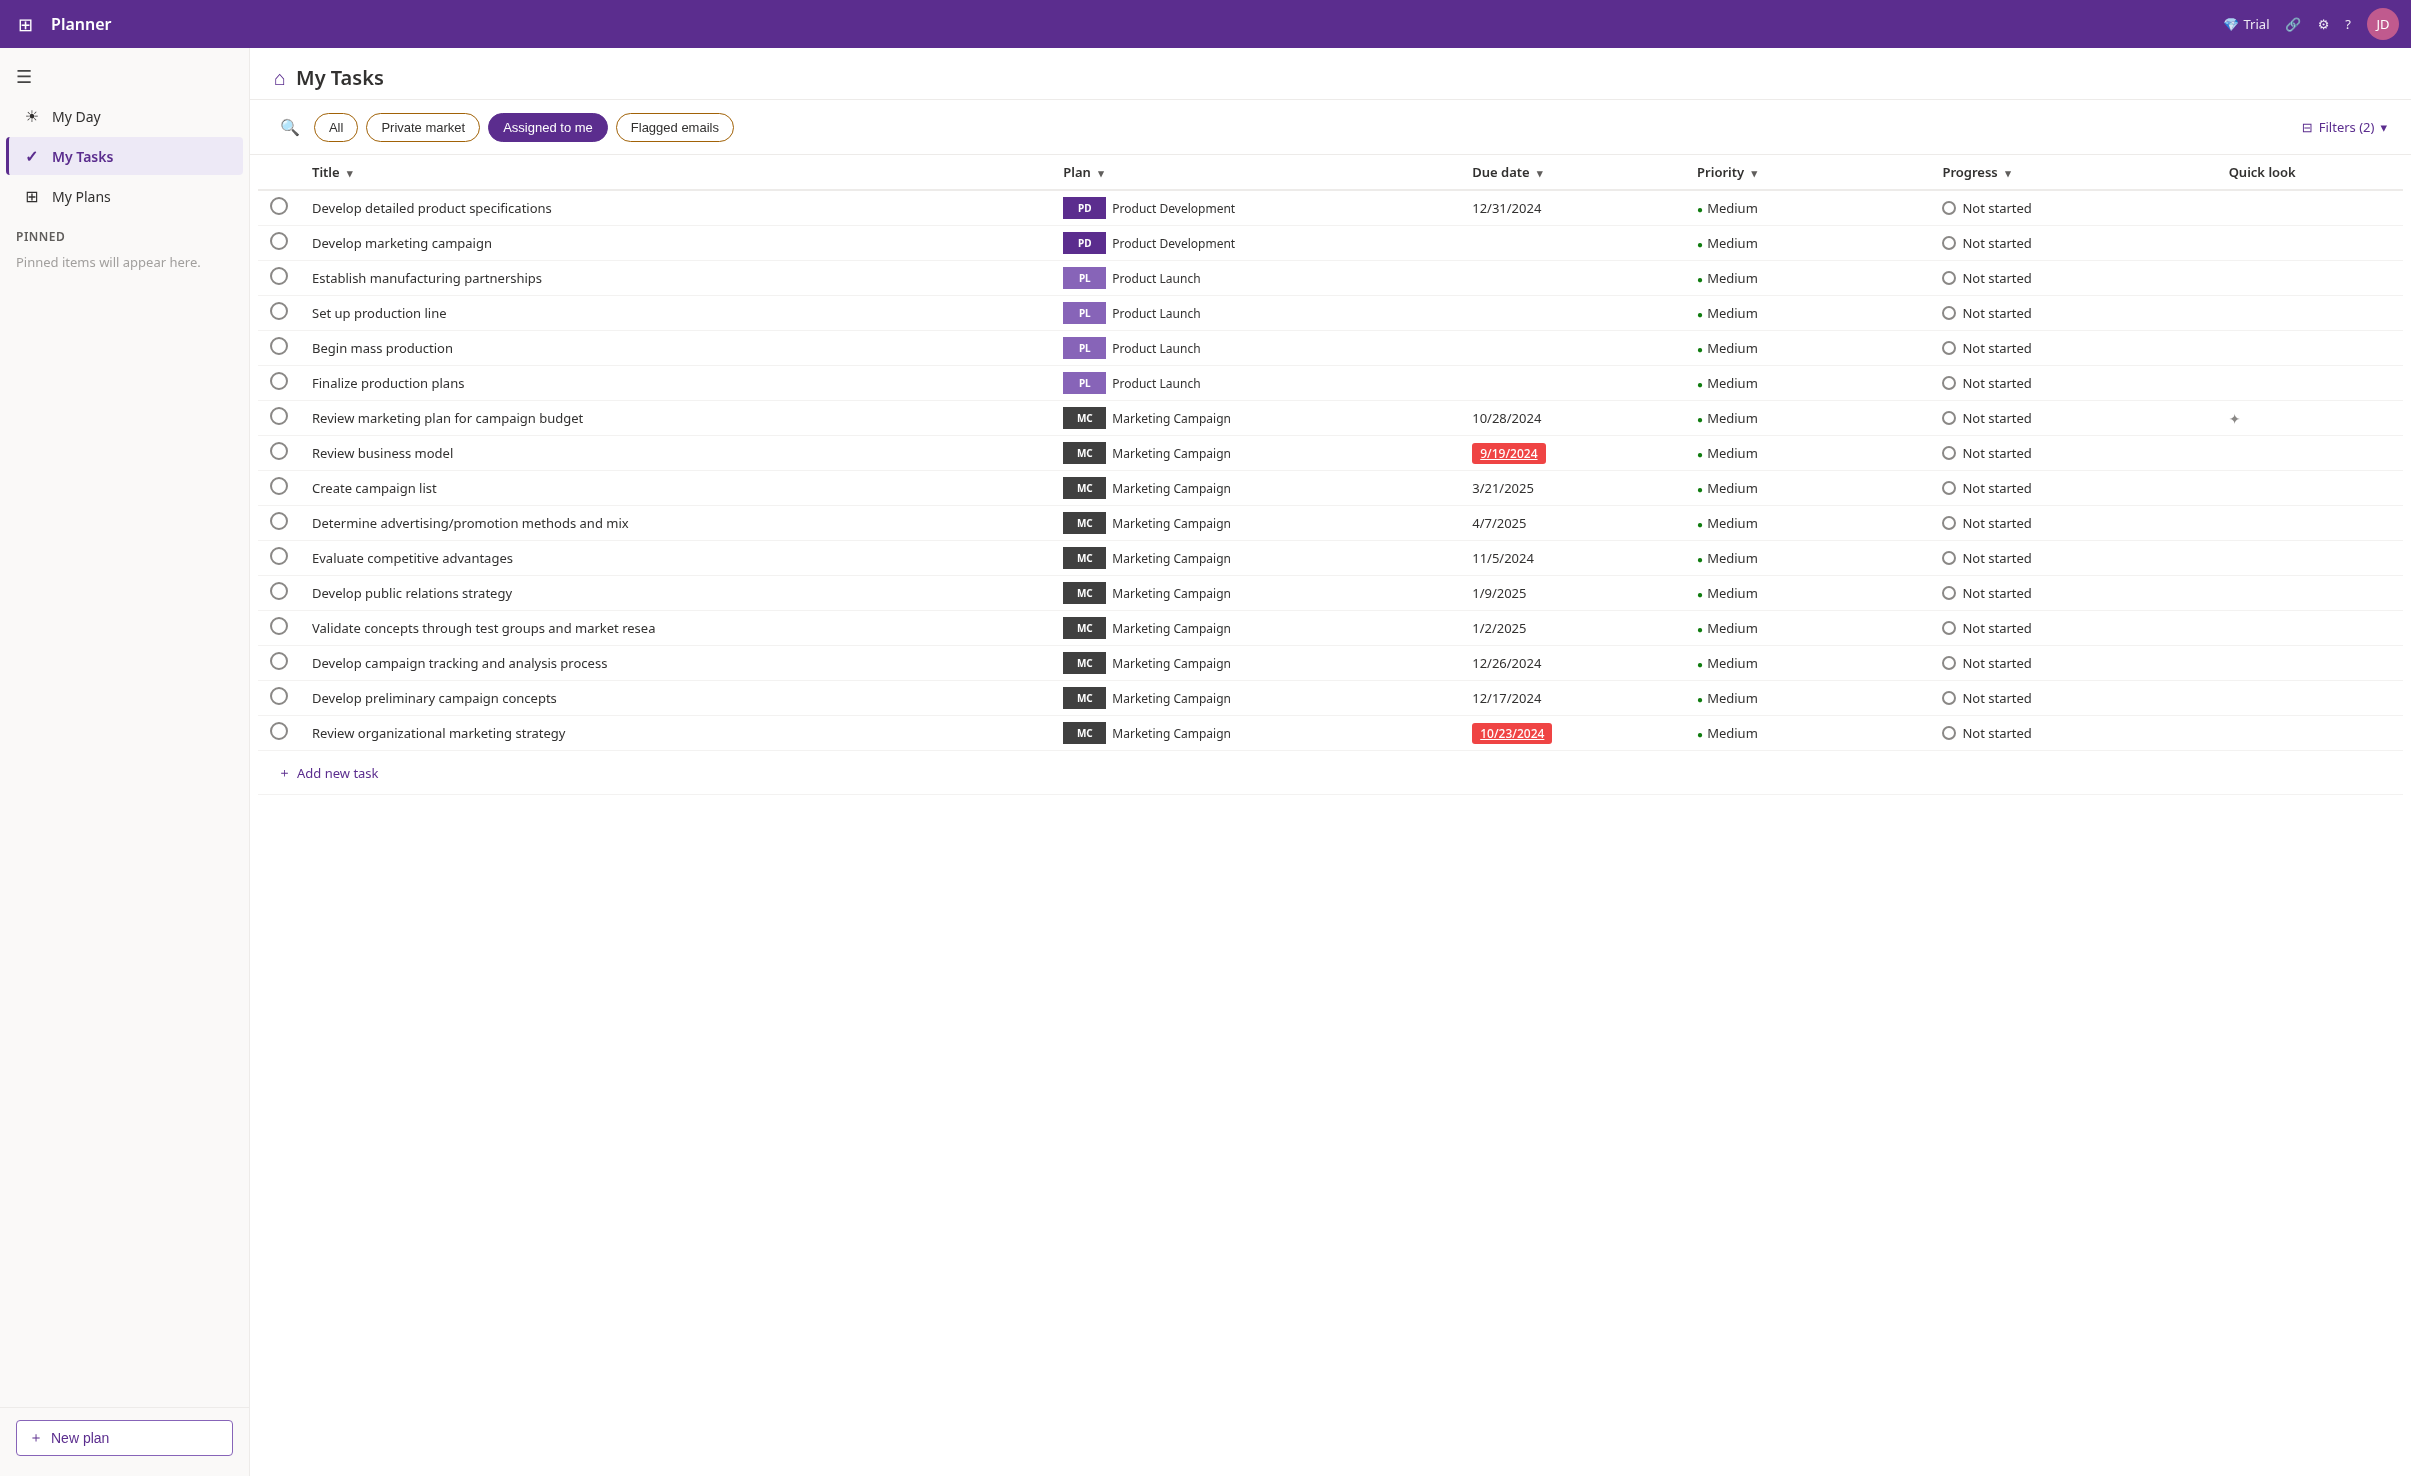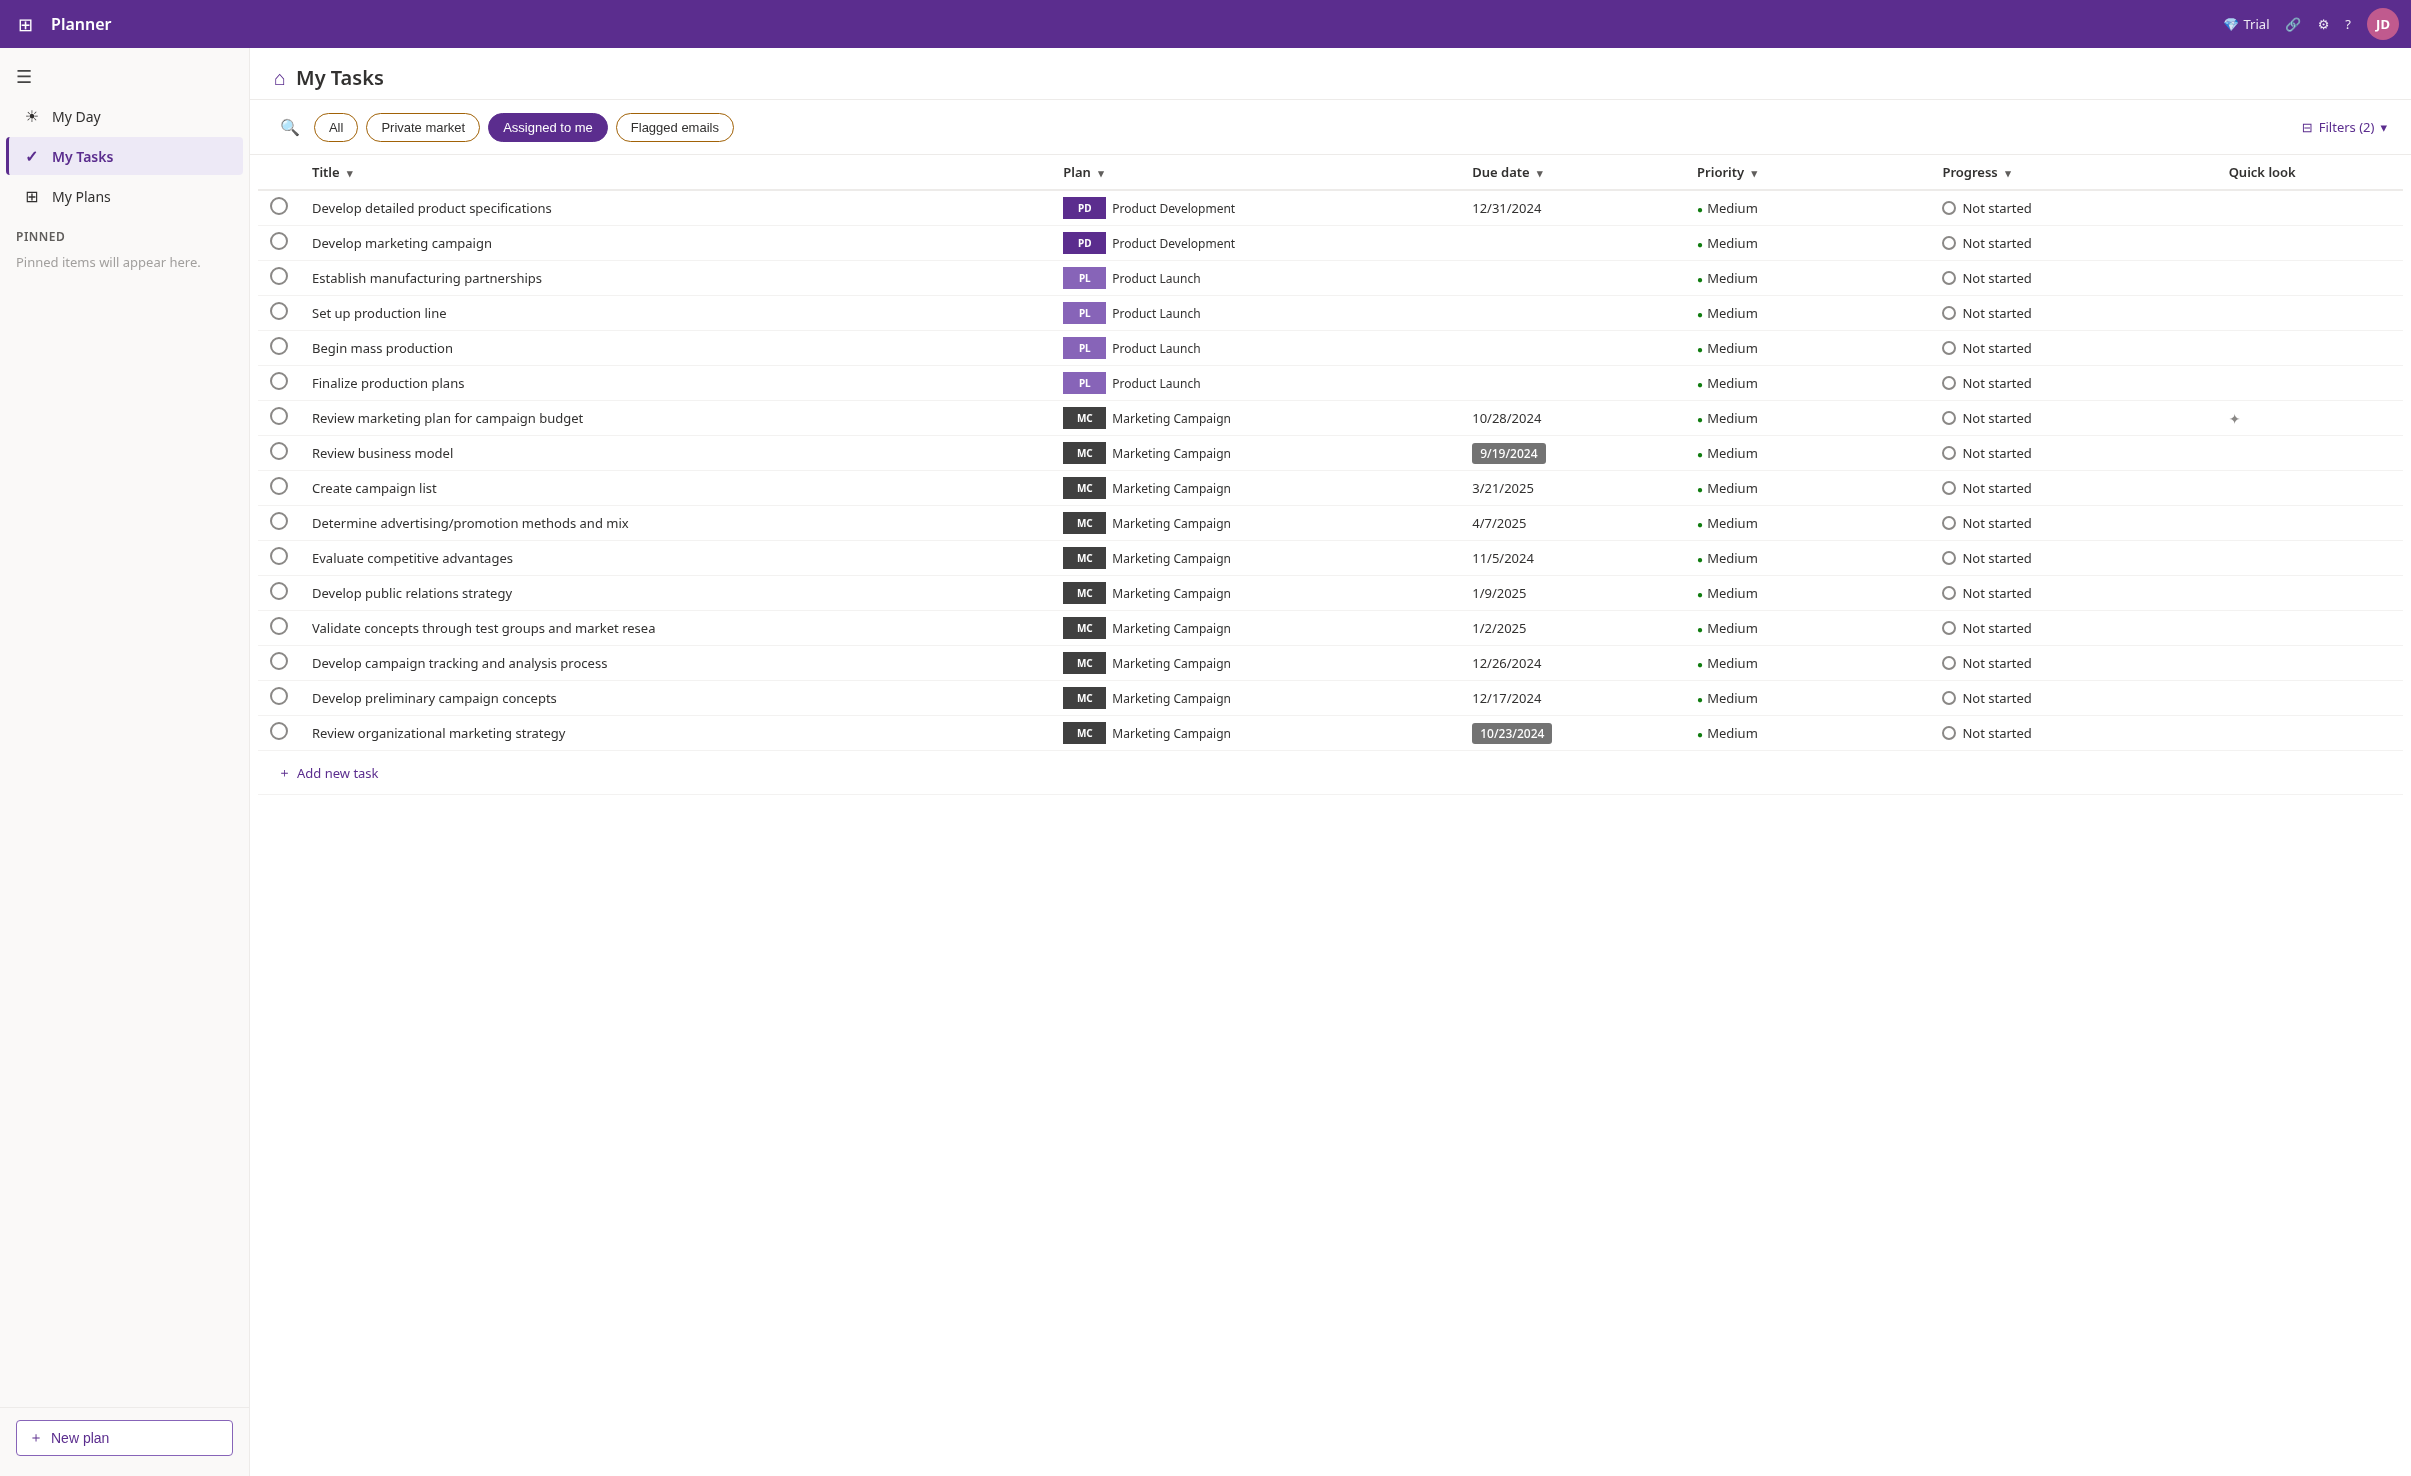--- a/index.html
+++ b/index.html
@@ -8,21 +8,21 @@
     
     .topbar {
       position: fixed; top: 0; left: 0; right: 0; height: 48px;
       background: #5b2d8e; display: flex; align-items: center; z-index: 100;
       padding: 0 12px; gap: 8px;
     }
     .topbar-waffle { color: #fff; font-size: 18px; cursor: pointer; padding: 6px; }
     .topbar-title { color: #fff; font-size: 16px; font-weight: 600; margin-left: 4px; }
     .topbar-right { margin-left: auto; display: flex; align-items: center; gap: 16px; color: #fff; font-size: 13px; }
     .topbar-right-item { display: flex; align-items: center; gap: 4px; cursor: pointer; opacity: 0.9; }
-    .avatar { width: 32px; height: 32px; border-radius: 50%; background: #c05a8e; display: flex; align-items: center; justify-content: center; color: #fff; font-size: 13px; font-weight: 700; cursor: pointer; }
+    .avatar { width: 32px; height: 32px; border-radius: 50%; background: #c05a8e; display: flex; align-items: center; justify-content: center; color: #fff; font-size: 13px; font-weight: 400; cursor: pointer; }
 
     
     .sidebar {
       width: 250px; min-width: 250px; background: #faf9f8; border-right: 1px solid #edebe9;
       margin-top: 48px; display: flex; flex-direction: column; height: calc(100vh - 48px);
       padding: 8px 0;
     }
     .sidebar-toggle { padding: 8px 16px; cursor: pointer; color: #444; font-size: 18px; }
     .sidebar-nav-item {
       display: flex; align-items: center; gap: 10px; padding: 8px 16px;
@@ -98,22 +98,22 @@
     .plan-icon {
       width: 43px; height: 22px; border-radius: 0; display: inline-flex;
       align-items: center; justify-content: center; color: #fff; font-size: 10px; font-weight: 700;
     }
     .plan-pd { background: #5b2d8e; }
     .plan-pl { background: #8764b8; }
     .plan-mc { background: #404040; }
 
     .due-date { font-size: 13px; color: #323130; }
     .due-date.overdue {
-      background: #737373; color: #fff; padding: 2px 8px; border-radius: 3px;
-      font-size: 12px; font-weight: 500;
+      background: #ef4444; color: #fff; padding: 2px 8px; border-radius: 3px;
+      font-size: 12px; font-weight: 500; text-decoration: underline;
     }
 
     .priority-dot { color: #107c10; font-size: 10px; margin-right: 4px; }
 
     .progress-cell { display: flex; align-items: center; gap: 6px; }
     .progress-circle {
       width: 14px; height: 14px; border-radius: 50%; border: 2px solid #8a8886;
       display: inline-block; background: #fff;
     }
     .progress-text { font-size: 13px; color: #323130; }

